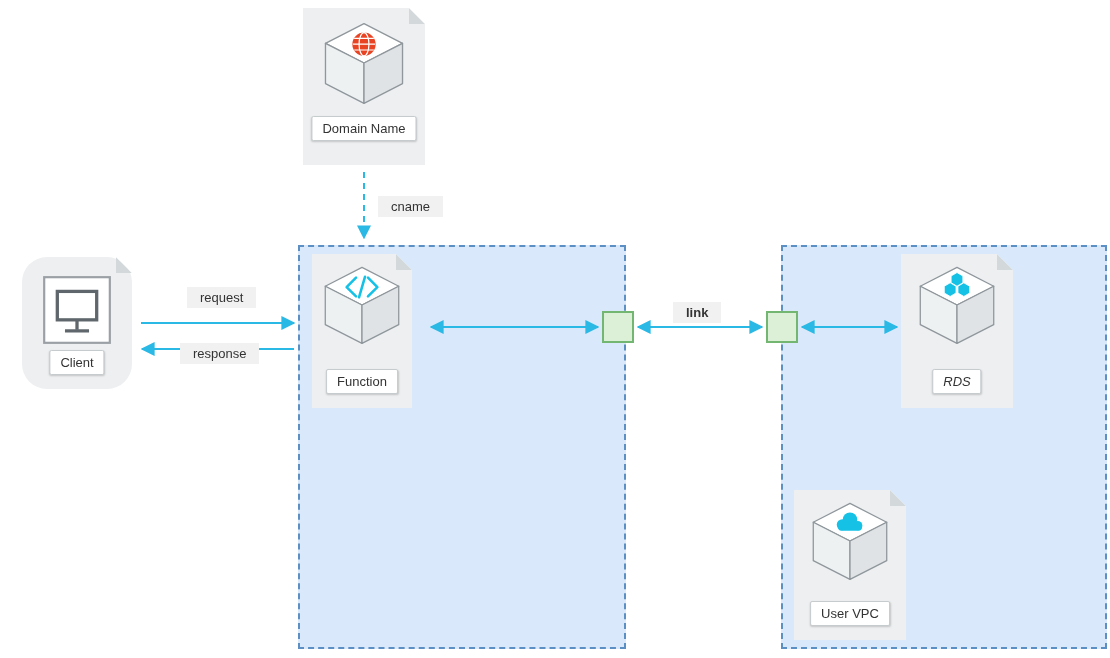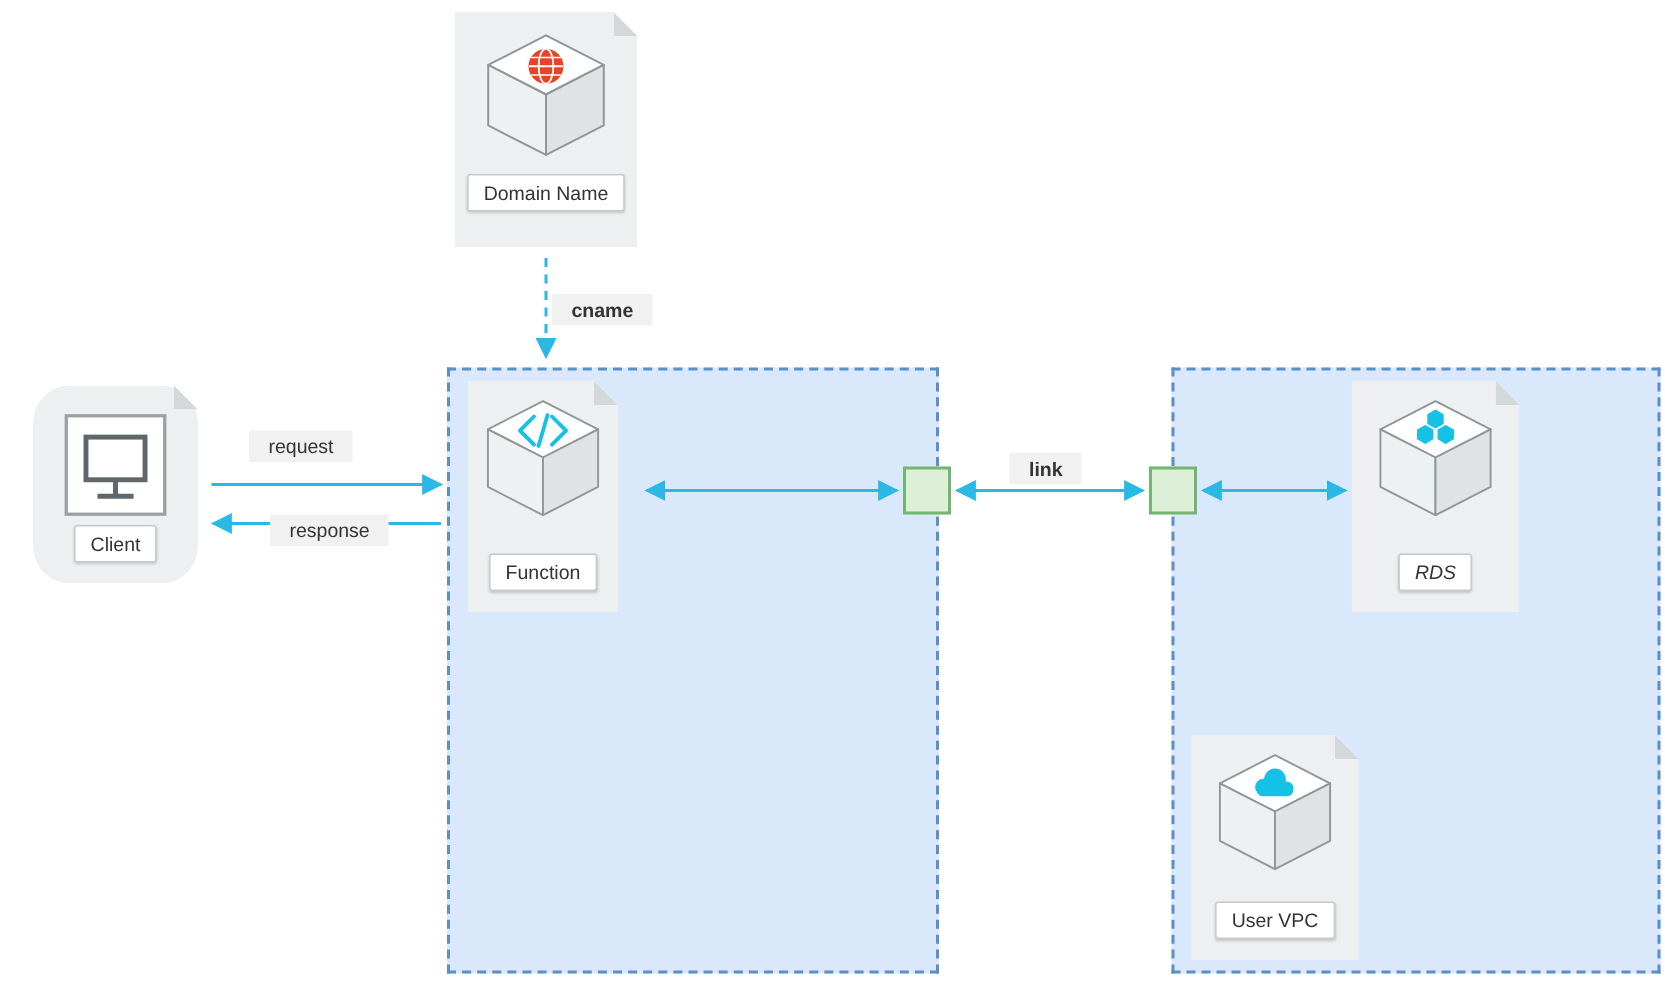--- a/index.html
+++ b/index.html
@@ -79,22 +79,22 @@
 
   
   .edge-label {
     position: absolute;
     background: #f1f1f1;
     padding: 3px 13px;
     font-size: 13px;
     color: #333333;
     white-space: nowrap;
   }
-  #lbl-cname    { left: 368px; top: 196px; font-weight: bold; }
-  #lbl-request  { left: 166px; top: 287px; }
+  #lbl-cname    { left: 378px; top: 196px; }
+  #lbl-request  { left: 187px; top: 287px; }
   #lbl-response { left: 180px; top: 343px; }
   #lbl-link     { left: 673px; top: 302px; font-weight: bold; }
 
   #arrows {
     position: absolute;
     left: 0; top: 0;
     width: 1110px; height: 658px;
     pointer-events: none;
   }
 </style>

